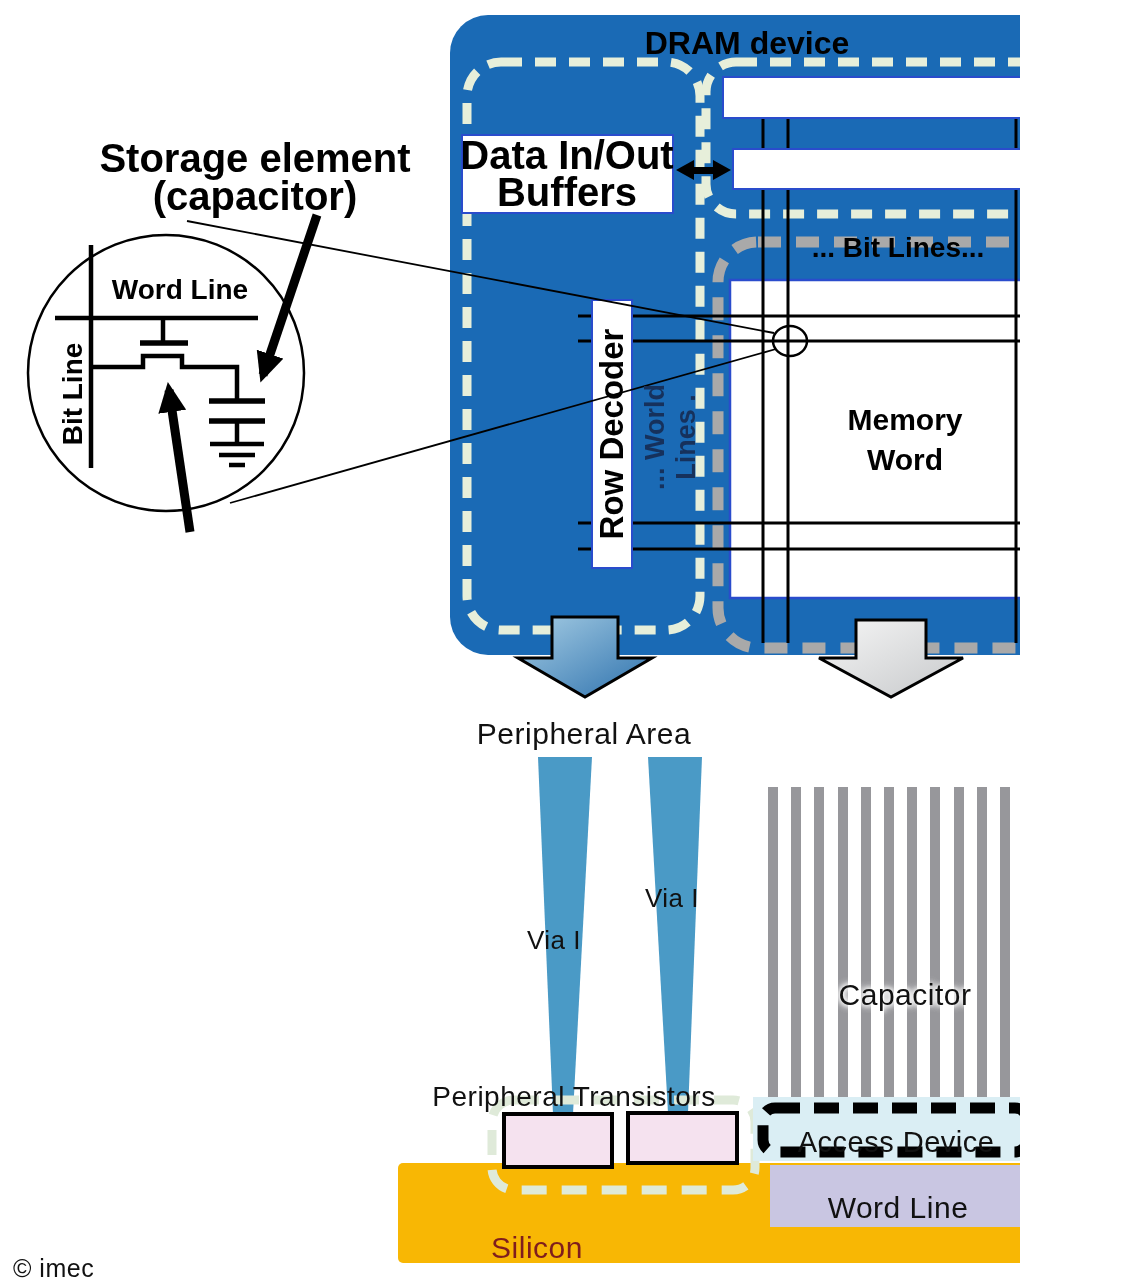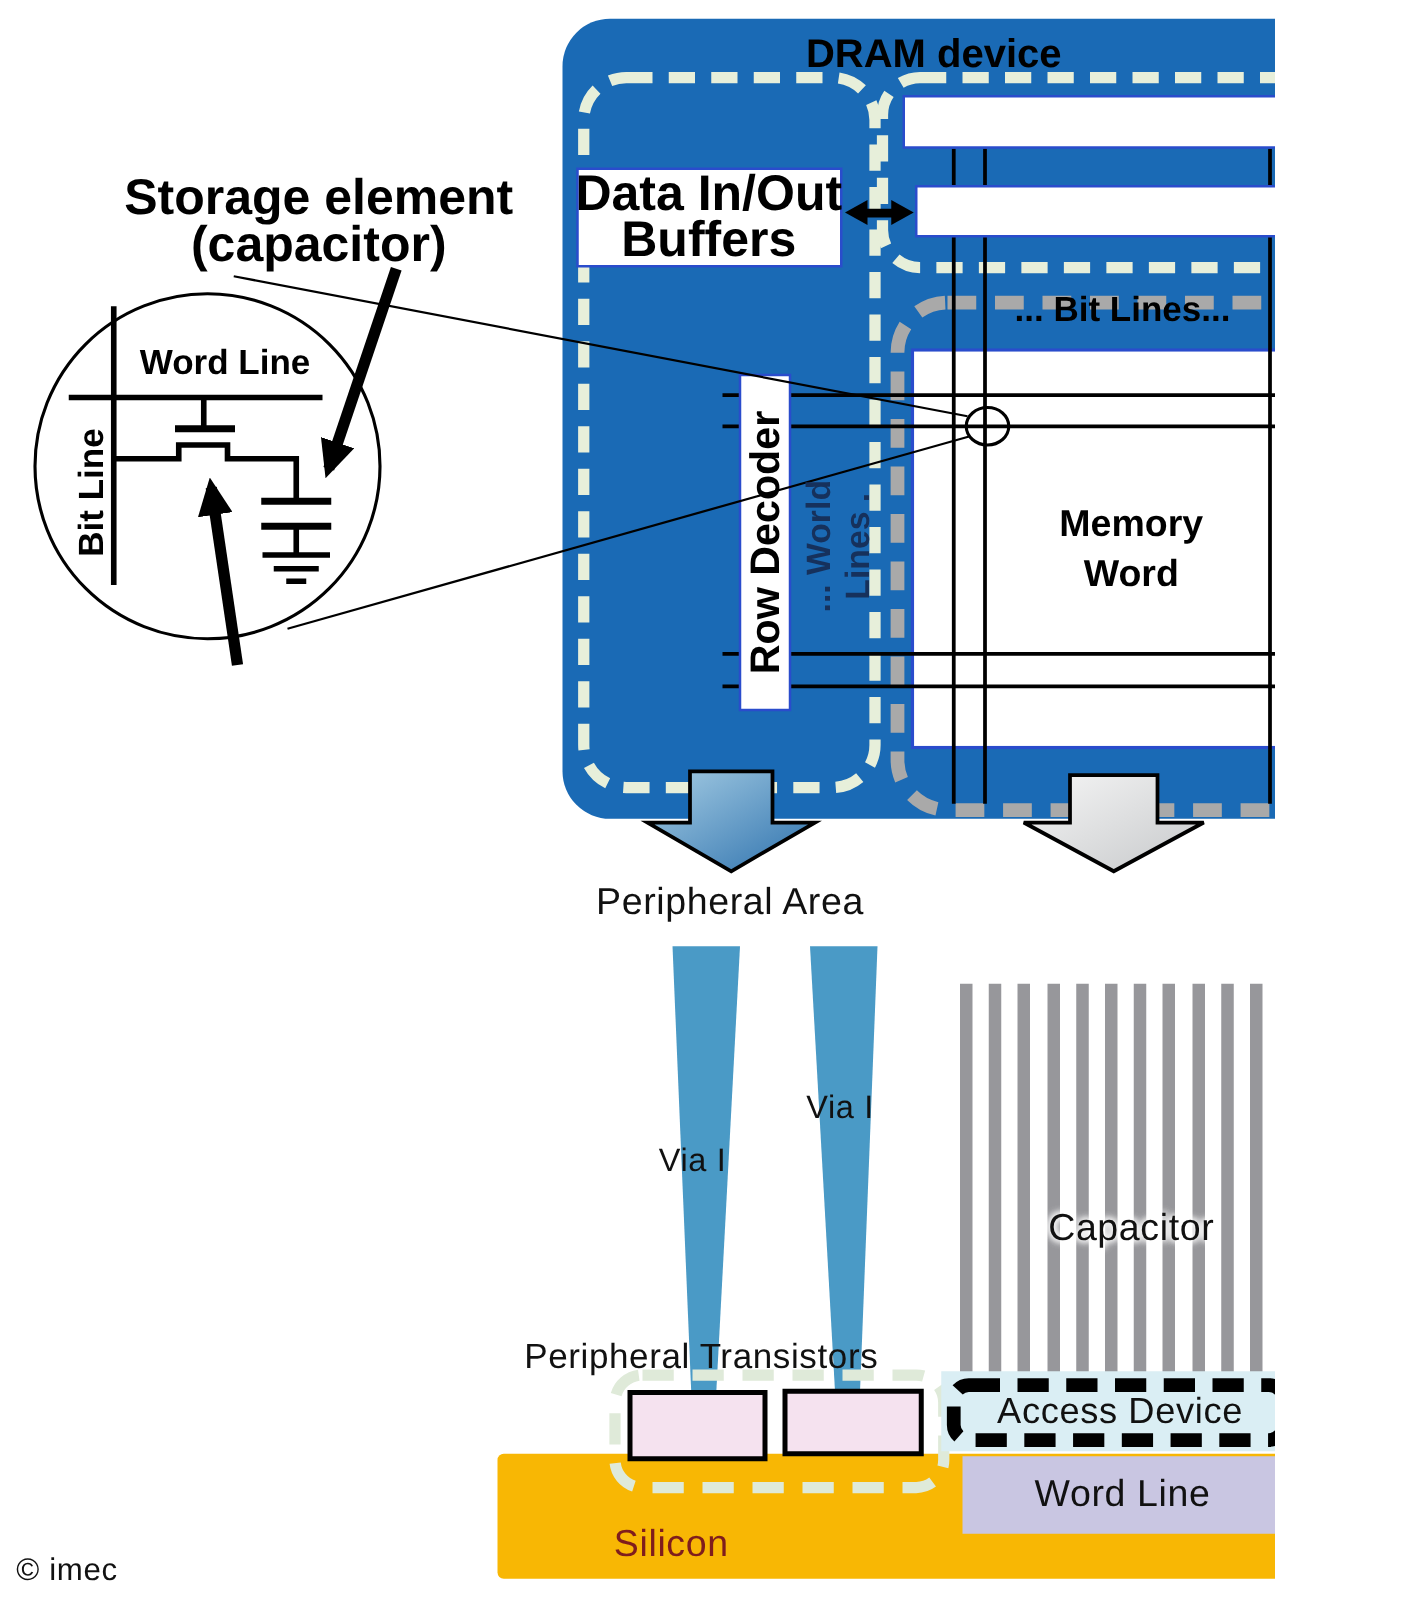--- a/index.html
+++ b/index.html
@@ -4,21 +4,21 @@
 <style>
   html,body{margin:0;padding:0;background:#fff;}
   #canvas{position:relative;width:1020px;height:1280px;background:#fff;overflow:hidden;
           font-family:"Liberation Sans","DejaVu Sans",sans-serif;}
   #shapes{position:absolute;left:0;top:0;z-index:1;}
   .lbl{position:absolute;z-index:2;transform:translate(-50%,-50%);text-align:center;
        white-space:nowrap;color:#000;}
   .lbl-left{position:absolute;z-index:2;color:#000;}
   .vert{transform:translate(-50%,-50%) rotate(-90deg);}
   .heavy{font-weight:700;}
-  .light{font-weight:400;letter-spacing:.5px;color:#111;}
+  .light{font-weight:400;letter-spacing:.5px;color:#111;margin-top:12px;}
   .navy{color:#16315c;}
   .halo{text-shadow:0 0 5px #fff,0 0 5px #fff,0 0 8px #fff,0 0 8px #fff;}
 </style>
 </head>
 <body>
 
 <div id="canvas">
 
 <svg id="shapes" width="1126" height="1280" viewBox="0 0 1126 1280">
   <defs>
@@ -195,21 +195,21 @@
 
 <div class="lbl light" style="left:584px;top:722px;font-size:30px">Peripheral Area</div>
 
 
 <div class="lbl light" style="left:554px;top:928px;font-size:26px">Via I</div>
 
 <div class="lbl light" style="left:672px;top:886px;font-size:26px">Via I</div>
 
 <div class="lbl light halo" style="left:905px;top:983px;font-size:30px">Capacitor</div>
 
-<div class="lbl light" style="left:561px;top:1085px;font-size:28px">Peripheral Transistors</div>
+<div class="lbl light" style="left:574px;top:1085px;font-size:28px">Peripheral Transistors</div>
 
 <div class="lbl light" style="left:896px;top:1130px;font-size:29px">Access Device</div>
 
 <div class="lbl light" style="left:898px;top:1196px;font-size:30px">Word Line</div>
 
 <div class="lbl light" style="left:537px;top:1236px;font-size:30px;color:#7f1d1d">Silicon</div>
 
 <div class="lbl-left light" style="left:13px;top:1242px;font-size:25px">© imec</div>
 
 </div>

